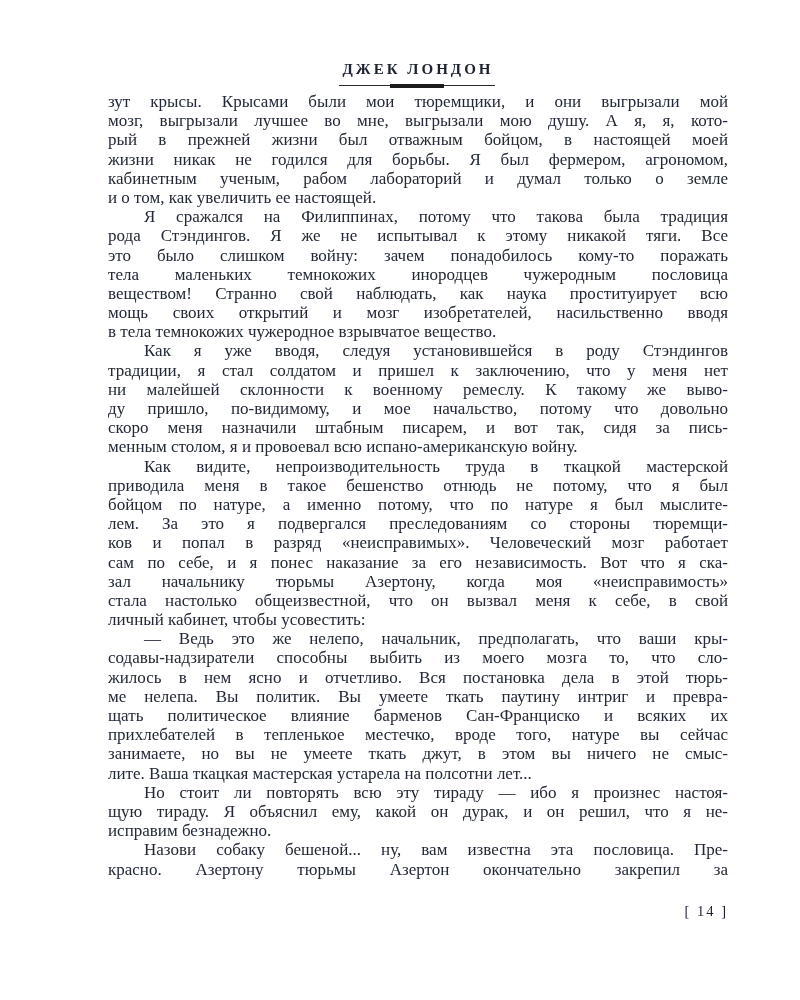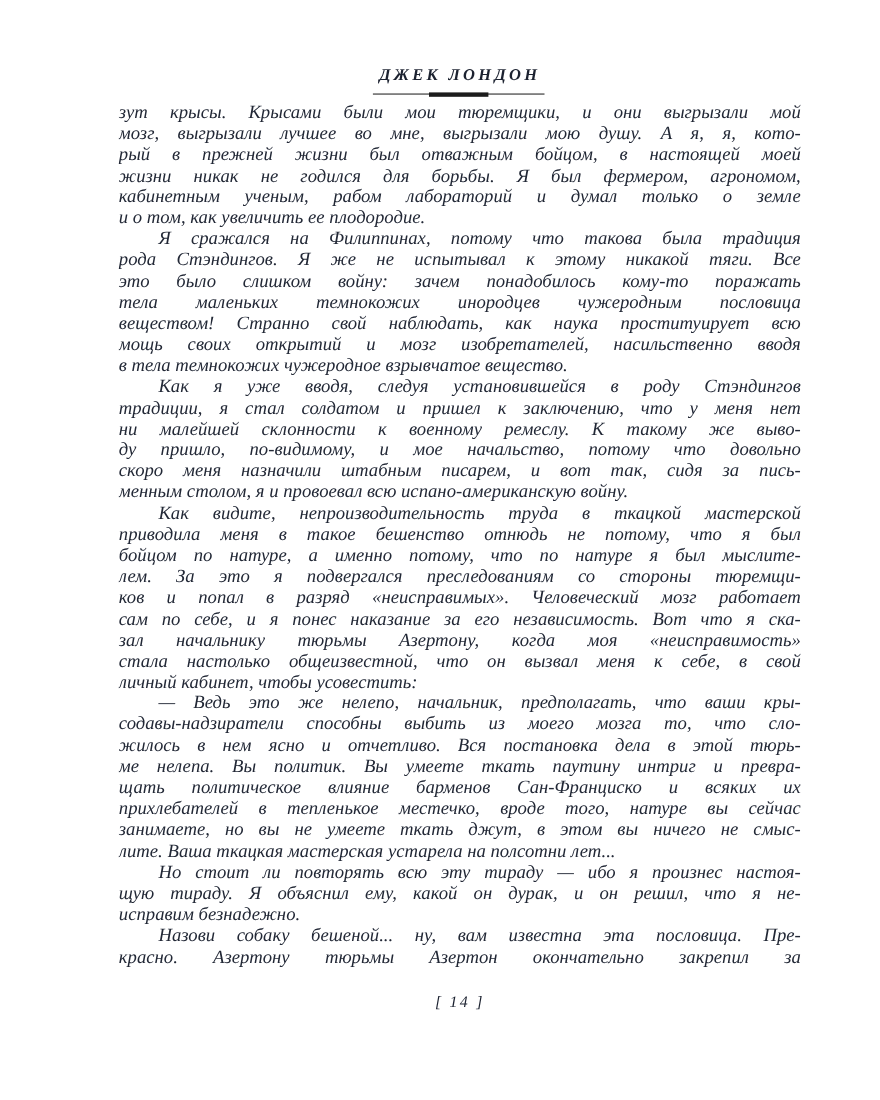--- a/index.html
+++ b/index.html
@@ -8,21 +8,20 @@
     background: #ffffff;
   }
   .page {
     position: relative;
     width: 800px;
     height: 1000px;
     background: #ffffff;
     overflow: hidden;
     font-family: "Liberation Serif", "DejaVu Serif", serif;
     color: #222836;
-    font-style: italic;
   }
   .running-head {
     position: absolute;
     top: 61px;
     left: 108px;
     width: 620px;
     text-align: center;
     font-size: 15px;
     font-weight: bold;
     letter-spacing: 3px;
@@ -60,21 +59,21 @@
     height: 19.2px;
     overflow: hidden;
   }
   .line.para-end { text-align-last: left; }
   .line.indent { text-indent: 36px; }
   .folio {
     position: absolute;
     top: 903px;
     left: 108px;
     width: 620px;
-    text-align: center;
+    text-align: right;
     font-size: 14.5px;
     letter-spacing: 2px;
     color: #1c2230;
   }
 </style>
 </head>
 <body style="background: rgb(255, 255, 255);">
 
 <div class="page" style="color: rgb(34, 40, 54);">
   <div class="running-head">ДЖЕК ЛОНДОН</div>
@@ -83,21 +82,21 @@
     <span class="thick"></span>
   </div>
 
   <div class="text-block">
       <div class="paragraph">
         <div class="line">зут крысы. Крысами были мои тюремщики, и они выгрызали мой</div>
         <div class="line">мозг, выгрызали лучшее во мне, выгрызали мою душу. А я, я, кото-</div>
         <div class="line">рый в прежней жизни был отважным бойцом, в настоящей моей</div>
         <div class="line">жизни никак не годился для борьбы. Я был фермером, агрономом,</div>
         <div class="line">кабинетным ученым, рабом лабораторий и думал только о земле</div>
-        <div class="line para-end">и о том, как увеличить ее плодородие.</div>
+        <div class="line para-end">и о том, как увеличить ее настоящей.</div>
       </div>
       <div class="paragraph">
         <div class="line indent">Я сражался на Филиппинах, потому что такова была традиция</div>
         <div class="line">рода Стэндингов. Я же не испытывал к этому никакой тяги. Все</div>
         <div class="line">это было слишком войну: зачем понадобилось кому-то поражать</div>
         <div class="line">тела маленьких темнокожих инородцев чужеродным пословица</div>
         <div class="line">веществом! Странно свой наблюдать, как наука проституирует всю</div>
         <div class="line">мощь своих открытий и мозг изобретателей, насильственно вводя</div>
         <div class="line para-end">в тела темнокожих чужеродное взрывчатое вещество.</div>
       </div>

